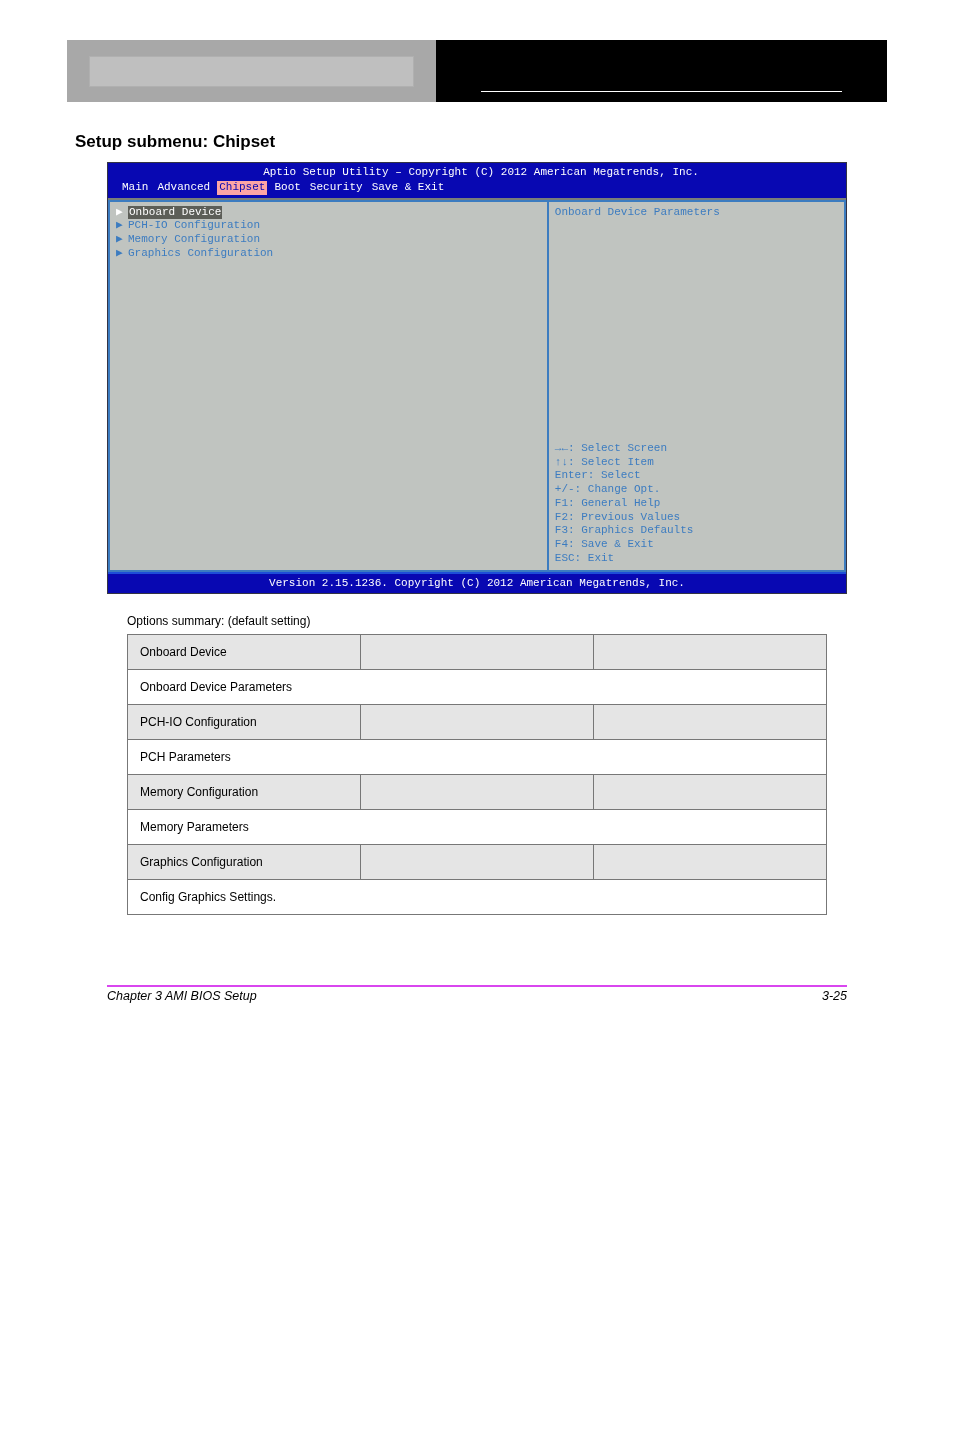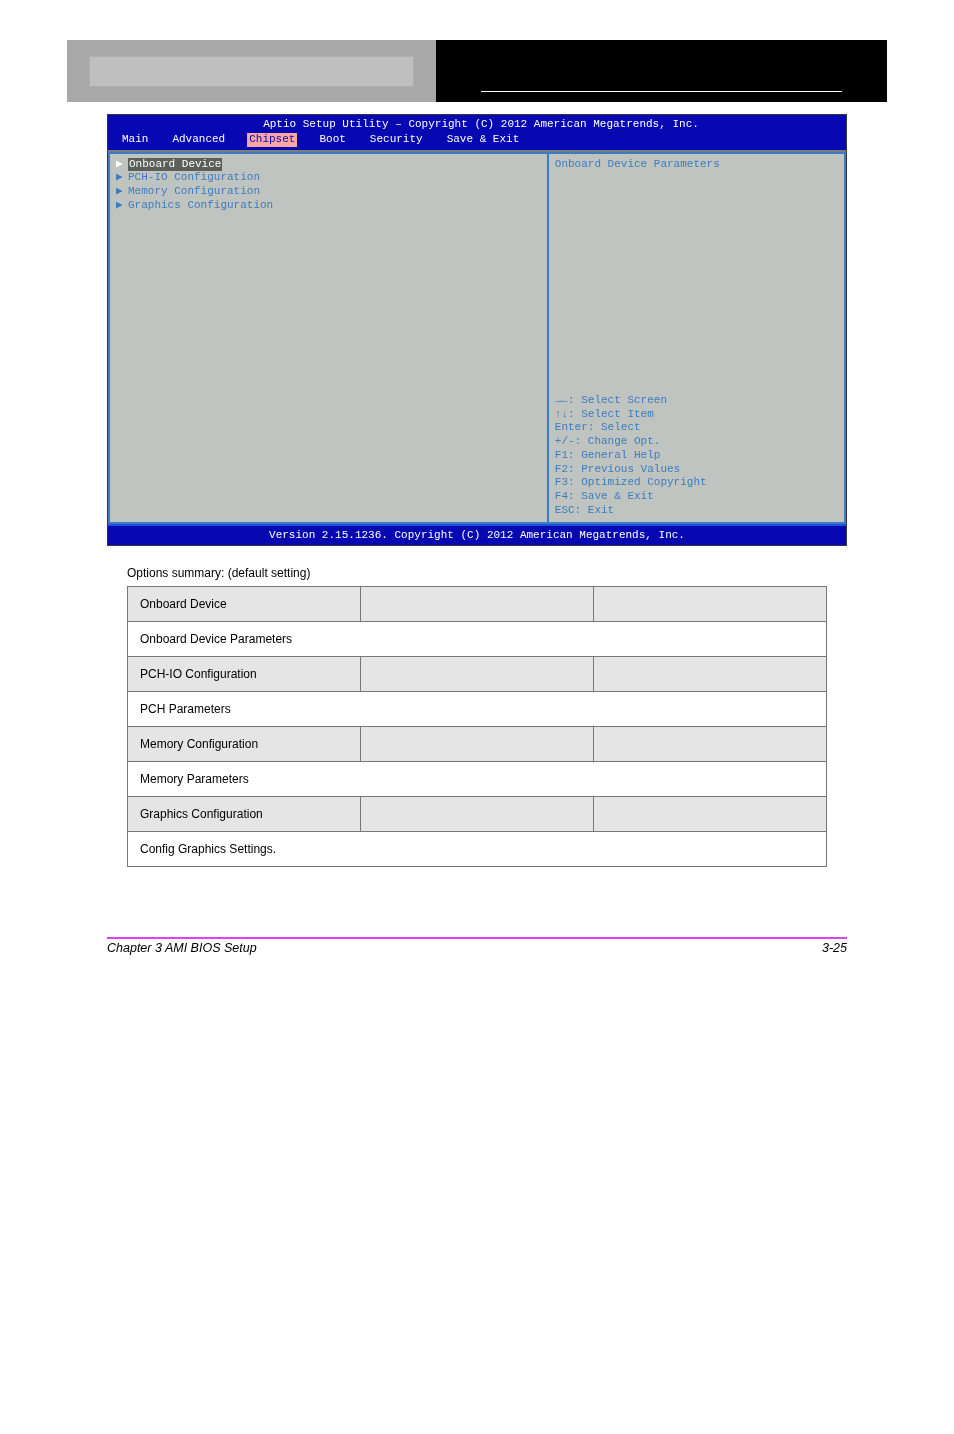--- a/index.html
+++ b/index.html
@@ -61,21 +61,21 @@
   .bios-top {
     background: #0808b2;
     color: #ffffff;
     padding: 3px 8px 0 16px;
     text-align: center;
   }
   .bios-tabs {
     background: #0808b2;
     color: #ffffff;
     display: flex;
-    gap: 20px;
+    gap: 5px;
     padding: 1px 12px 3px 12px;
   }
   .bios-tab {
     padding: 0 2px;
   }
   .bios-tab.active {
     background: #fca5a5;
     color: #0808b2;
   }
   .bios-body {
@@ -164,20 +164,21 @@
 
   <div class="header-banner">
     <div class="header-left">
       <div class="header-inner-box"></div>
     </div>
     <div class="header-right">
       <div class="header-underline"></div>
     </div>
   </div>
 
+  <div class="section-title">Setup submenu: Chipset</div>
 
   <div class="bios-frame">
     <div class="bios-top">Aptio Setup Utility – Copyright (C) 2012 American Megatrends, Inc.</div>
     <div class="bios-tabs">
       <span class="bios-tab">Main</span>
       <span class="bios-tab">Advanced</span>
       <span class="bios-tab active">Chipset</span>
       <span class="bios-tab">Boot</span>
       <span class="bios-tab">Security</span>
       <span class="bios-tab">Save &amp; Exit</span>
@@ -203,21 +204,21 @@
       </div>
       <div class="bios-side">
         <div>Onboard Device Parameters</div>
         <div class="bios-help">
           <div>→←: Select Screen</div>
           <div>↑↓: Select Item</div>
           <div>Enter: Select</div>
           <div>+/-: Change Opt.</div>
           <div>F1: General Help</div>
           <div>F2: Previous Values</div>
-          <div>F3: Optimized Copyright</div>
+          <div>F3: Graphics Defaults</div>
           <div>F4: Save &amp; Exit</div>
           <div>ESC: Exit</div>
         </div>
       </div>
     </div>
     <div class="bios-footer">Version 2.15.1236. Copyright (C) 2012 American Megatrends, Inc.</div>
   </div>
 
   <div style="font-size:12px; margin:6px 0 6px 60px;">Options summary: (default setting)</div>
 

